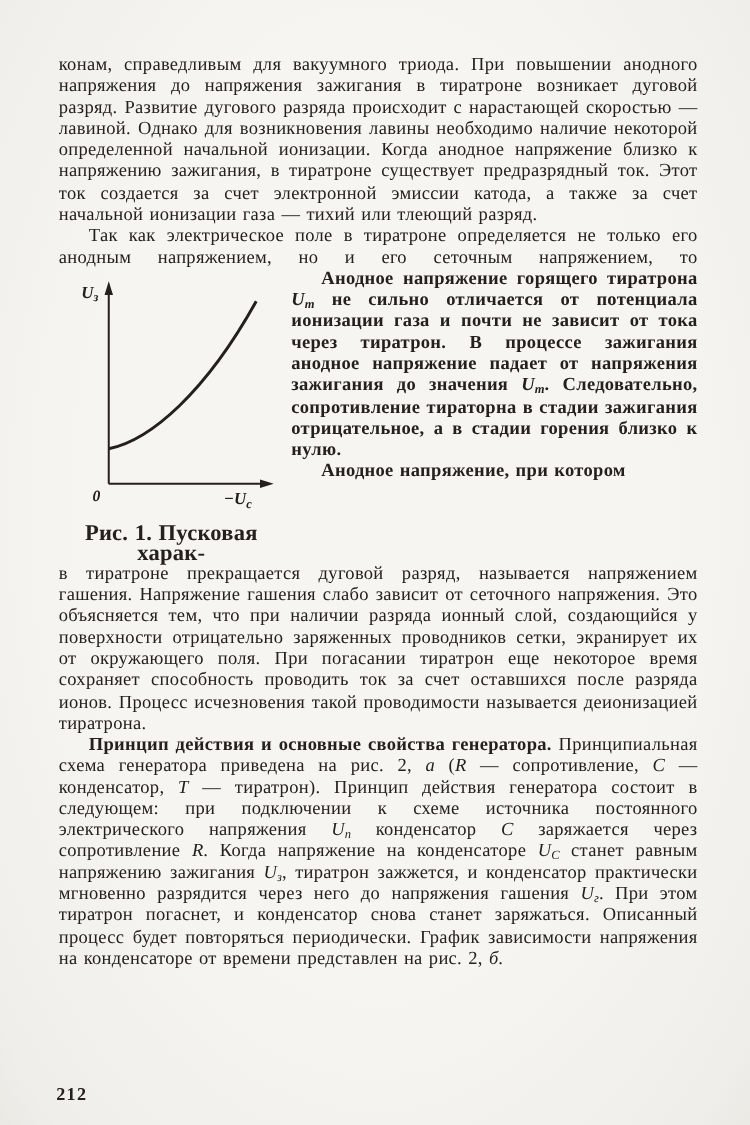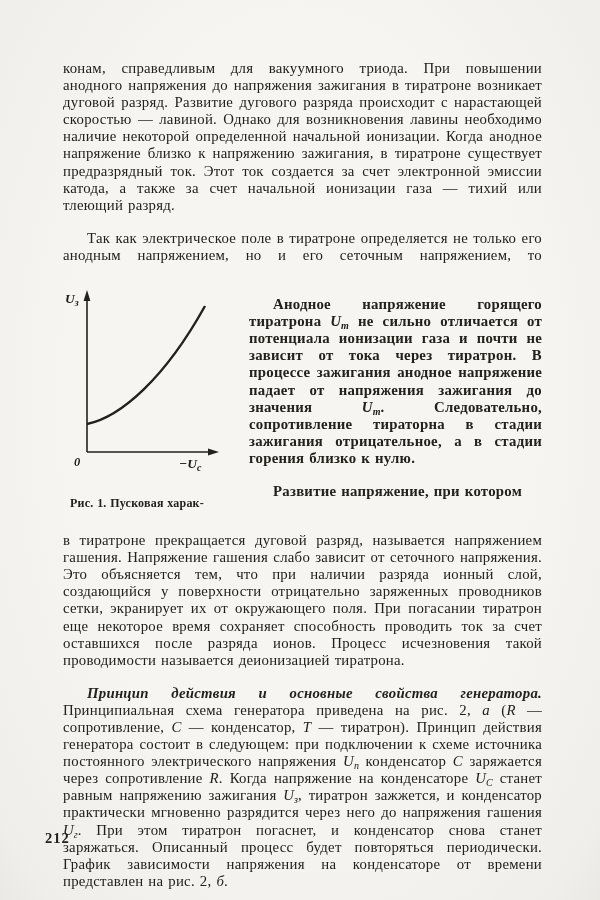--- a/index.html
+++ b/index.html
@@ -19,59 +19,59 @@
   .text-block {
     position: absolute;
     left: 47px; top: 44px;
     width: 511px;
     font-size: 14.8px;
     line-height: 17.1px;
     letter-spacing: 0.25px;
     word-spacing: 1px;
     text-align: justify;
   }
-  p.para { margin: 16px; }
+  p.para { margin: 0; }
   p.indent { text-indent: 24px; }
   p.fill { text-align-last: justify; }
   .wrap-row { display: flex; align-items: flex-start; font-weight: bold; }
   .figure-col { width: 186px; flex: 0 0 186px; padding-top: 6px; }
   .right-col { flex: 1 1 auto; }
   .chart-svg { display: block; margin-left: 6px; }
   .chart-svg text {
     font-family: "Liberation Serif", "DejaVu Serif", serif;
     font-style: italic;
     font-size: 13.5px;
     fill: #24211c;
     letter-spacing: 0;
   }
   .chart-svg .sub { font-size: 10px; }
   .chart-svg .origin { font-size: 12.5px; }
   .caption {
-    margin-top: 21px;
+    margin-top: 9px;
     width: 180px;
     text-align: center;
     text-indent: 0;
-    font-size: 12px;
+    font-size: 18px;
     line-height: 16.5px;
     letter-spacing: 0.2px;
     word-spacing: 0.5px;
   }
   .caption span { display: block; }
-  .run-b { font-weight: bold; font-style: italic; }
+  .run-b { font-weight: bold; }
   .run-i { font-style: italic; letter-spacing: 0.1px; }
   .run-sub {
     font-style: italic;
     font-size: 0.68em;
     vertical-align: -0.25em;
     line-height: 0;
     letter-spacing: 0;
   }
   .page-number {
     position: absolute;
-    left: 45px; top: 830px;
+    left: 45px; top: 868px;
     font-size: 14.5px;
     font-weight: bold;
     letter-spacing: 1px;
   }
 </style>
 </head>
 <body>
 
 <div class="page">
   <div class="text-block">
@@ -95,21 +95,21 @@
           <text x="12" y="17"><tspan>U</tspan><tspan class="sub" dy="3">з</tspan></text>
           <text class="origin" x="21" y="180">0</text>
           <text x="126" y="182"><tspan>−U</tspan><tspan class="sub" dy="3">с</tspan></text>
         </svg>
         <div class="caption">
           <span>Рис. 1. Пусковая харак-</span>
         </div>
       </div>
       <div class="right-col">
         <p class="para indent"><span>Анодное напряжение горящего тиратрона </span><span class="run-i">U</span><span class="run-sub">т</span><span> не сильно отличается от потенциала ионизации газа и почти не зависит от тока через тиратрон. В процессе зажигания анодное напряжение падает от напряжения зажигания до значения </span><span class="run-i">U</span><span class="run-sub">т</span><span>. Следовательно, сопротивление тираторна в стадии зажигания отрицательное, а в стадии горения близко к нулю.</span></p>
-        <p class="para indent">Развитие напряжение, при котором</p>
+        <p class="para indent">Анодное напряжение, при котором</p>
       </div>
     </div>
 
     <p class="para">в тиратроне прекращается дуговой разряд, называется напряжением гашения. Напряжение гашения слабо зависит от сеточного напряжения. Это объясняется тем, что при наличии разряда ионный слой, создающийся у поверхности отрицательно заряженных проводников сетки, экранирует их от окружающего поля. При погасании тиратрон еще некоторое время сохраняет способность проводить ток за счет оставшихся после разряда ионов. Процесс исчезновения такой проводимости называется деионизацией тиратрона.</p>
 
     <p class="para indent"><span class="run-b">Принцип действия и основные свойства генератора.</span><span> Принципиальная схема генератора приведена на рис. 2, </span><span class="run-i">а</span><span> (</span><span class="run-i">R</span><span> — сопротивление, </span><span class="run-i">C</span><span> — конденсатор, </span><span class="run-i">T</span><span> — тиратрон). Принцип действия генератора состоит в следующем: при подключении к схеме источника постоянного электрического напряжения </span><span class="run-i">U</span><span class="run-sub">п</span><span> конденсатор </span><span class="run-i">C</span><span> заряжается через сопротивление </span><span class="run-i">R</span><span>. Когда напряжение на конденсаторе </span><span class="run-i">U</span><span class="run-sub">C</span><span> станет равным напряжению зажигания </span><span class="run-i">U</span><span class="run-sub">з</span><span>, тиратрон зажжется, и конденсатор практически мгновенно разрядится через него до напряжения гашения </span><span class="run-i">U</span><span class="run-sub">г</span><span>. При этом тиратрон погаснет, и конденсатор снова станет заряжаться. Описанный процесс будет повторяться периодически. График зависимости напряжения на конденсаторе от времени представлен на рис. 2, </span><span class="run-i">б</span><span>.</span></p>
 
 
   </div>
 

